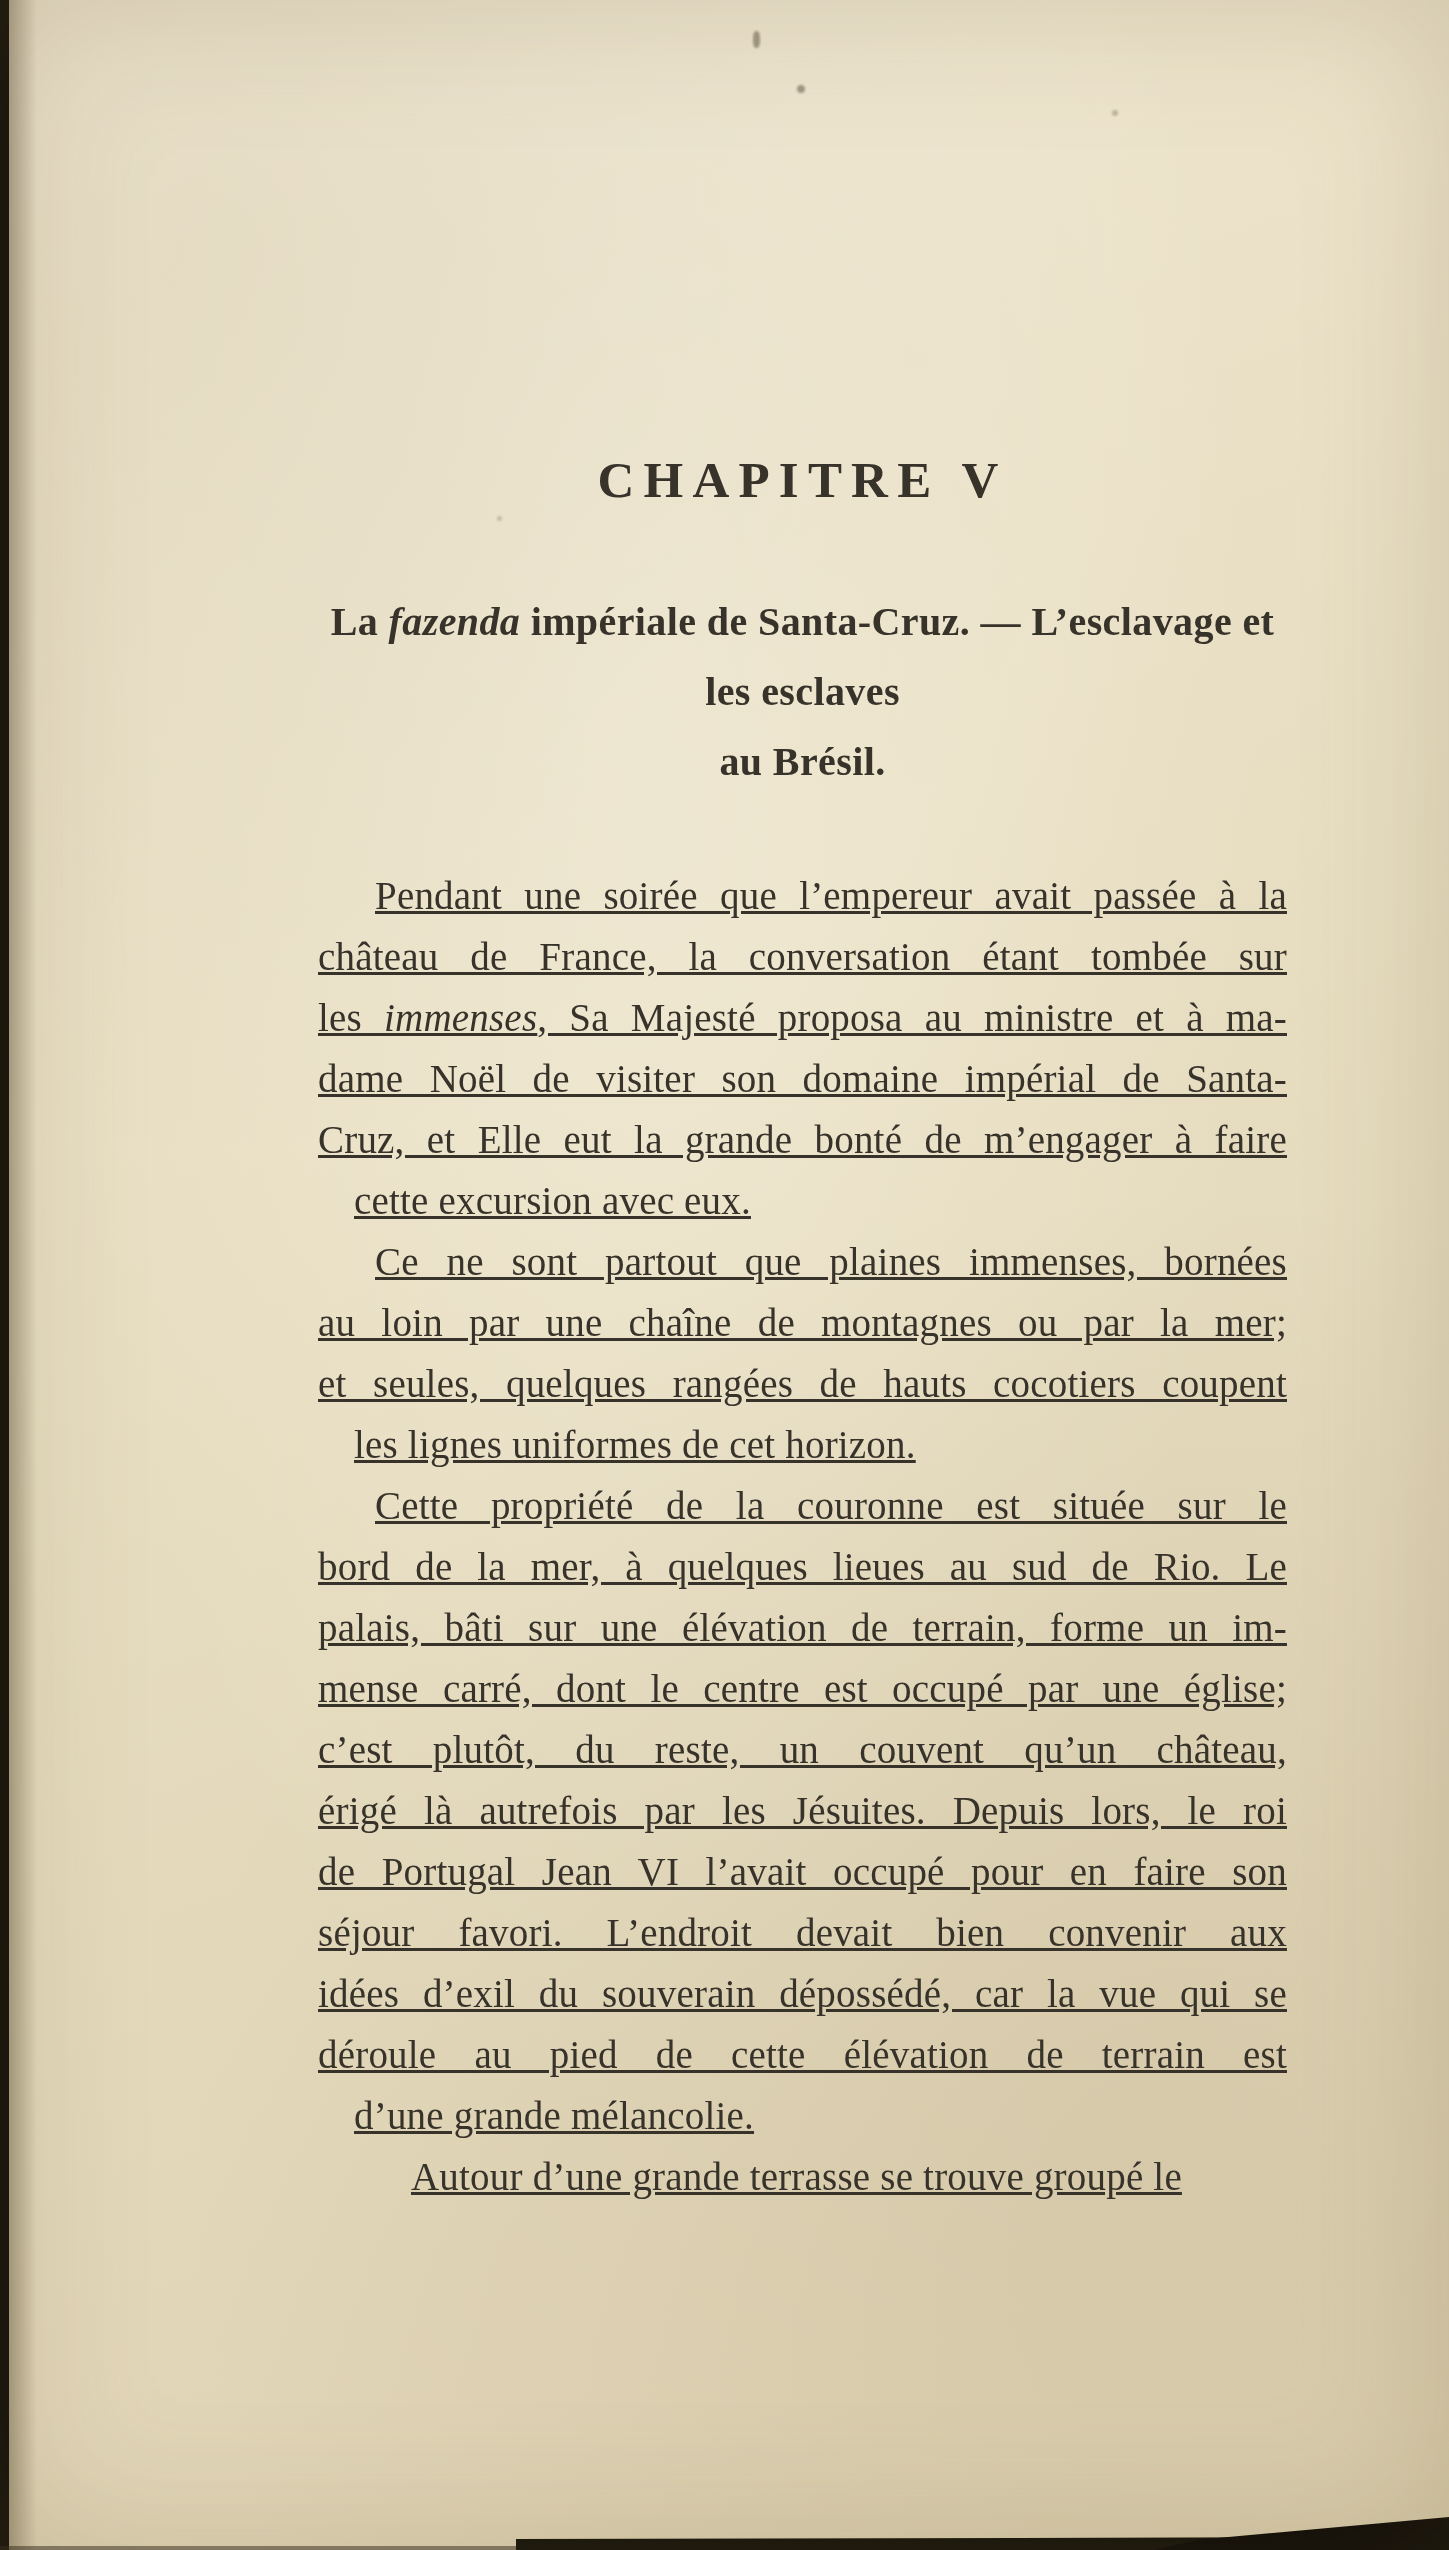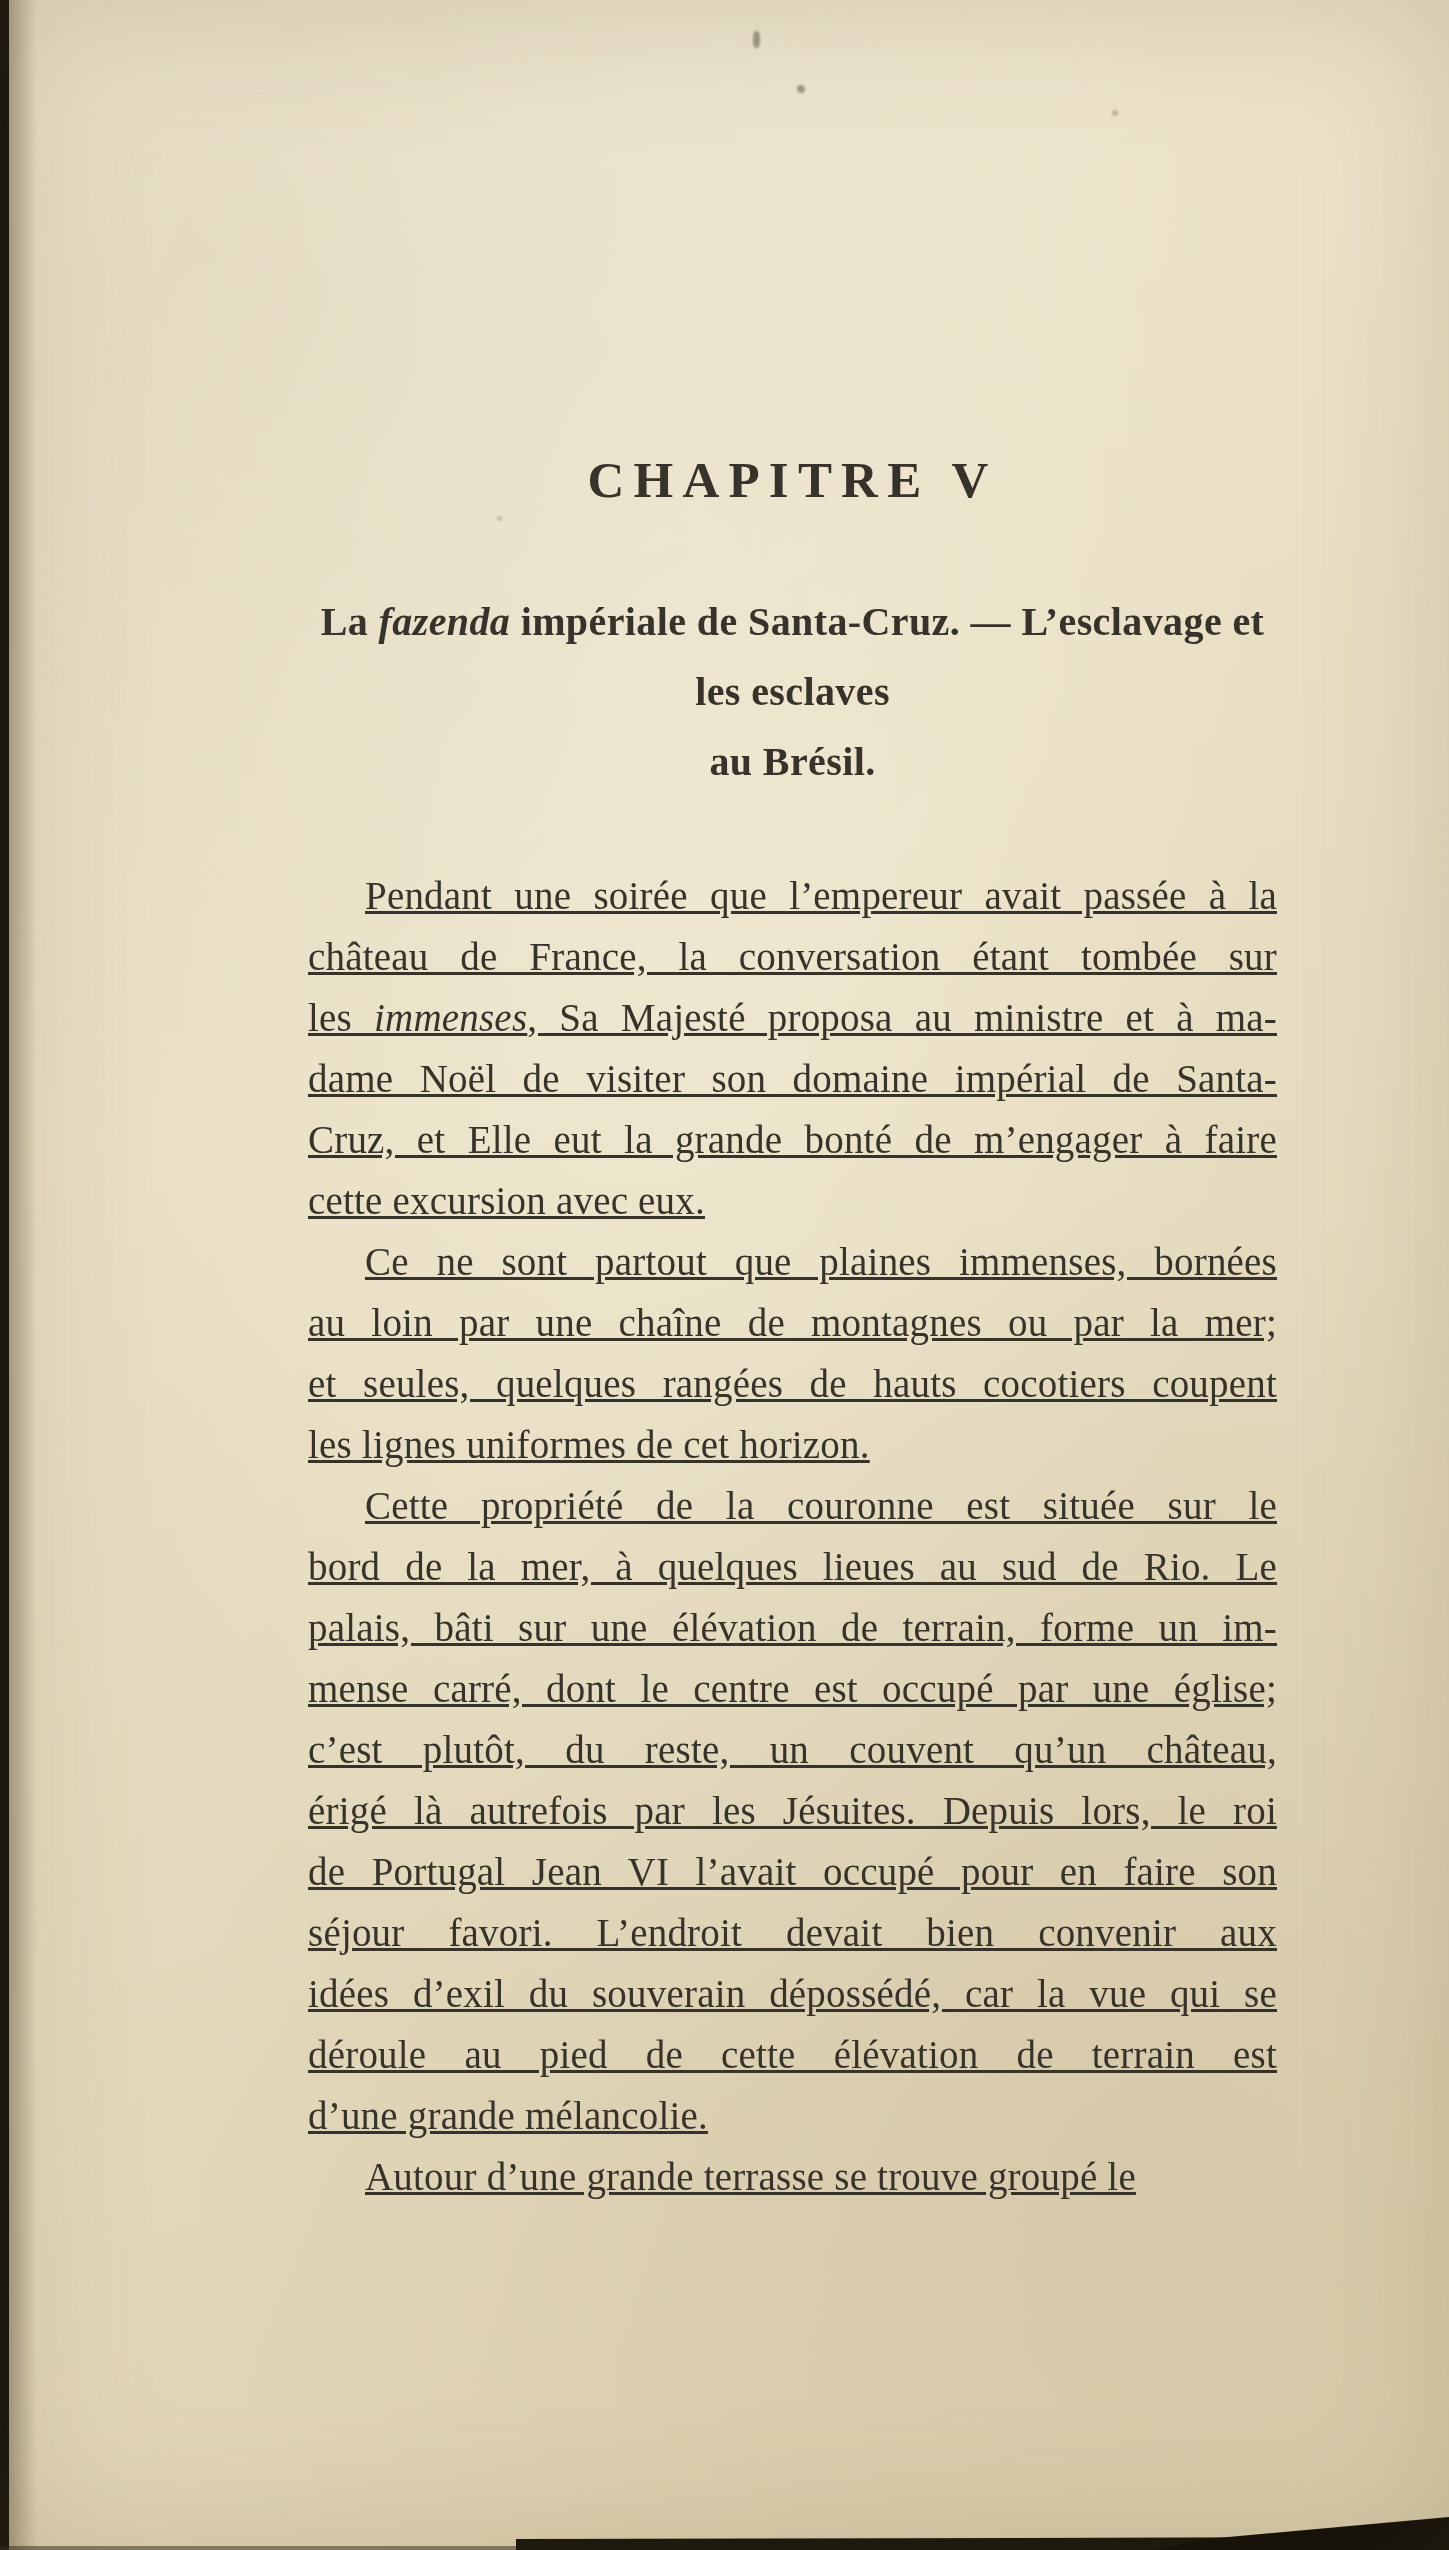--- a/index.html
+++ b/index.html
@@ -33,21 +33,21 @@
     .texture {
       position: absolute;
       inset: 0;
       pointer-events: none;
       background:
         radial-gradient(circle at 80% 85%, rgba(120,100,60,0.10) 0%, rgba(120,100,60,0) 40%),
         radial-gradient(circle at 15% 10%, rgba(120,100,60,0.08) 0%, rgba(120,100,60,0) 35%);
     }
     .content {
       position: absolute;
-      left: 308px;
+      left: 318px;
       top: 453px;
       width: 969px;
     }
     .title {
       margin: 0 0 79px 0;
       text-align: center;
       font-size: 51px;
       line-height: 55px;
       font-weight: bold;
       letter-spacing: 9.2px;
@@ -68,21 +68,21 @@
       line-height: 61px;
       letter-spacing: 0.2px;
       text-decoration: underline;
     }
     .paragraph { margin: 0; }
     .paragraph .line {
       text-align: justify;
       text-align-last: justify;
       white-space: normal;
     }
-    .paragraph .line.last { text-align-last: left; }
+    .paragraph .line.last { text-align-last: left; margin-left: 36px; }
     .paragraph .line.first { text-indent: 57px; }
     
     .edge-left {
       position: absolute;
       left: 0; top: 0;
       width: 9.2px; height: 100%;
       background: var(--edge);
     }
     .edge-left-shadow {
       position: absolute;

